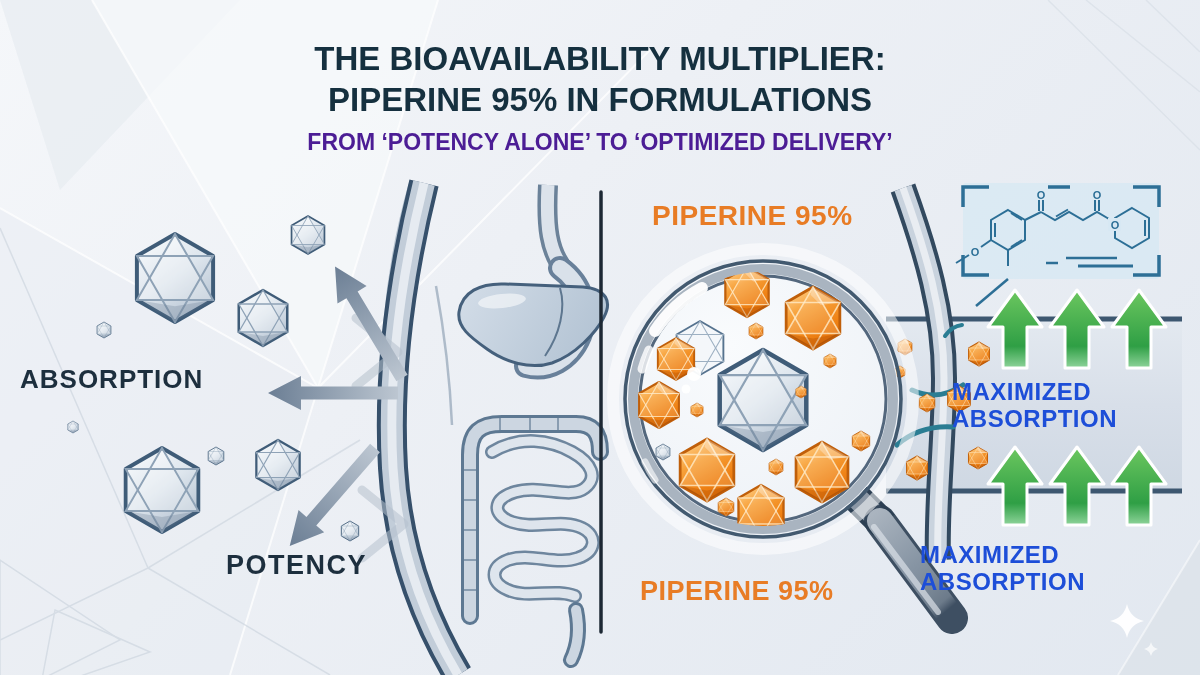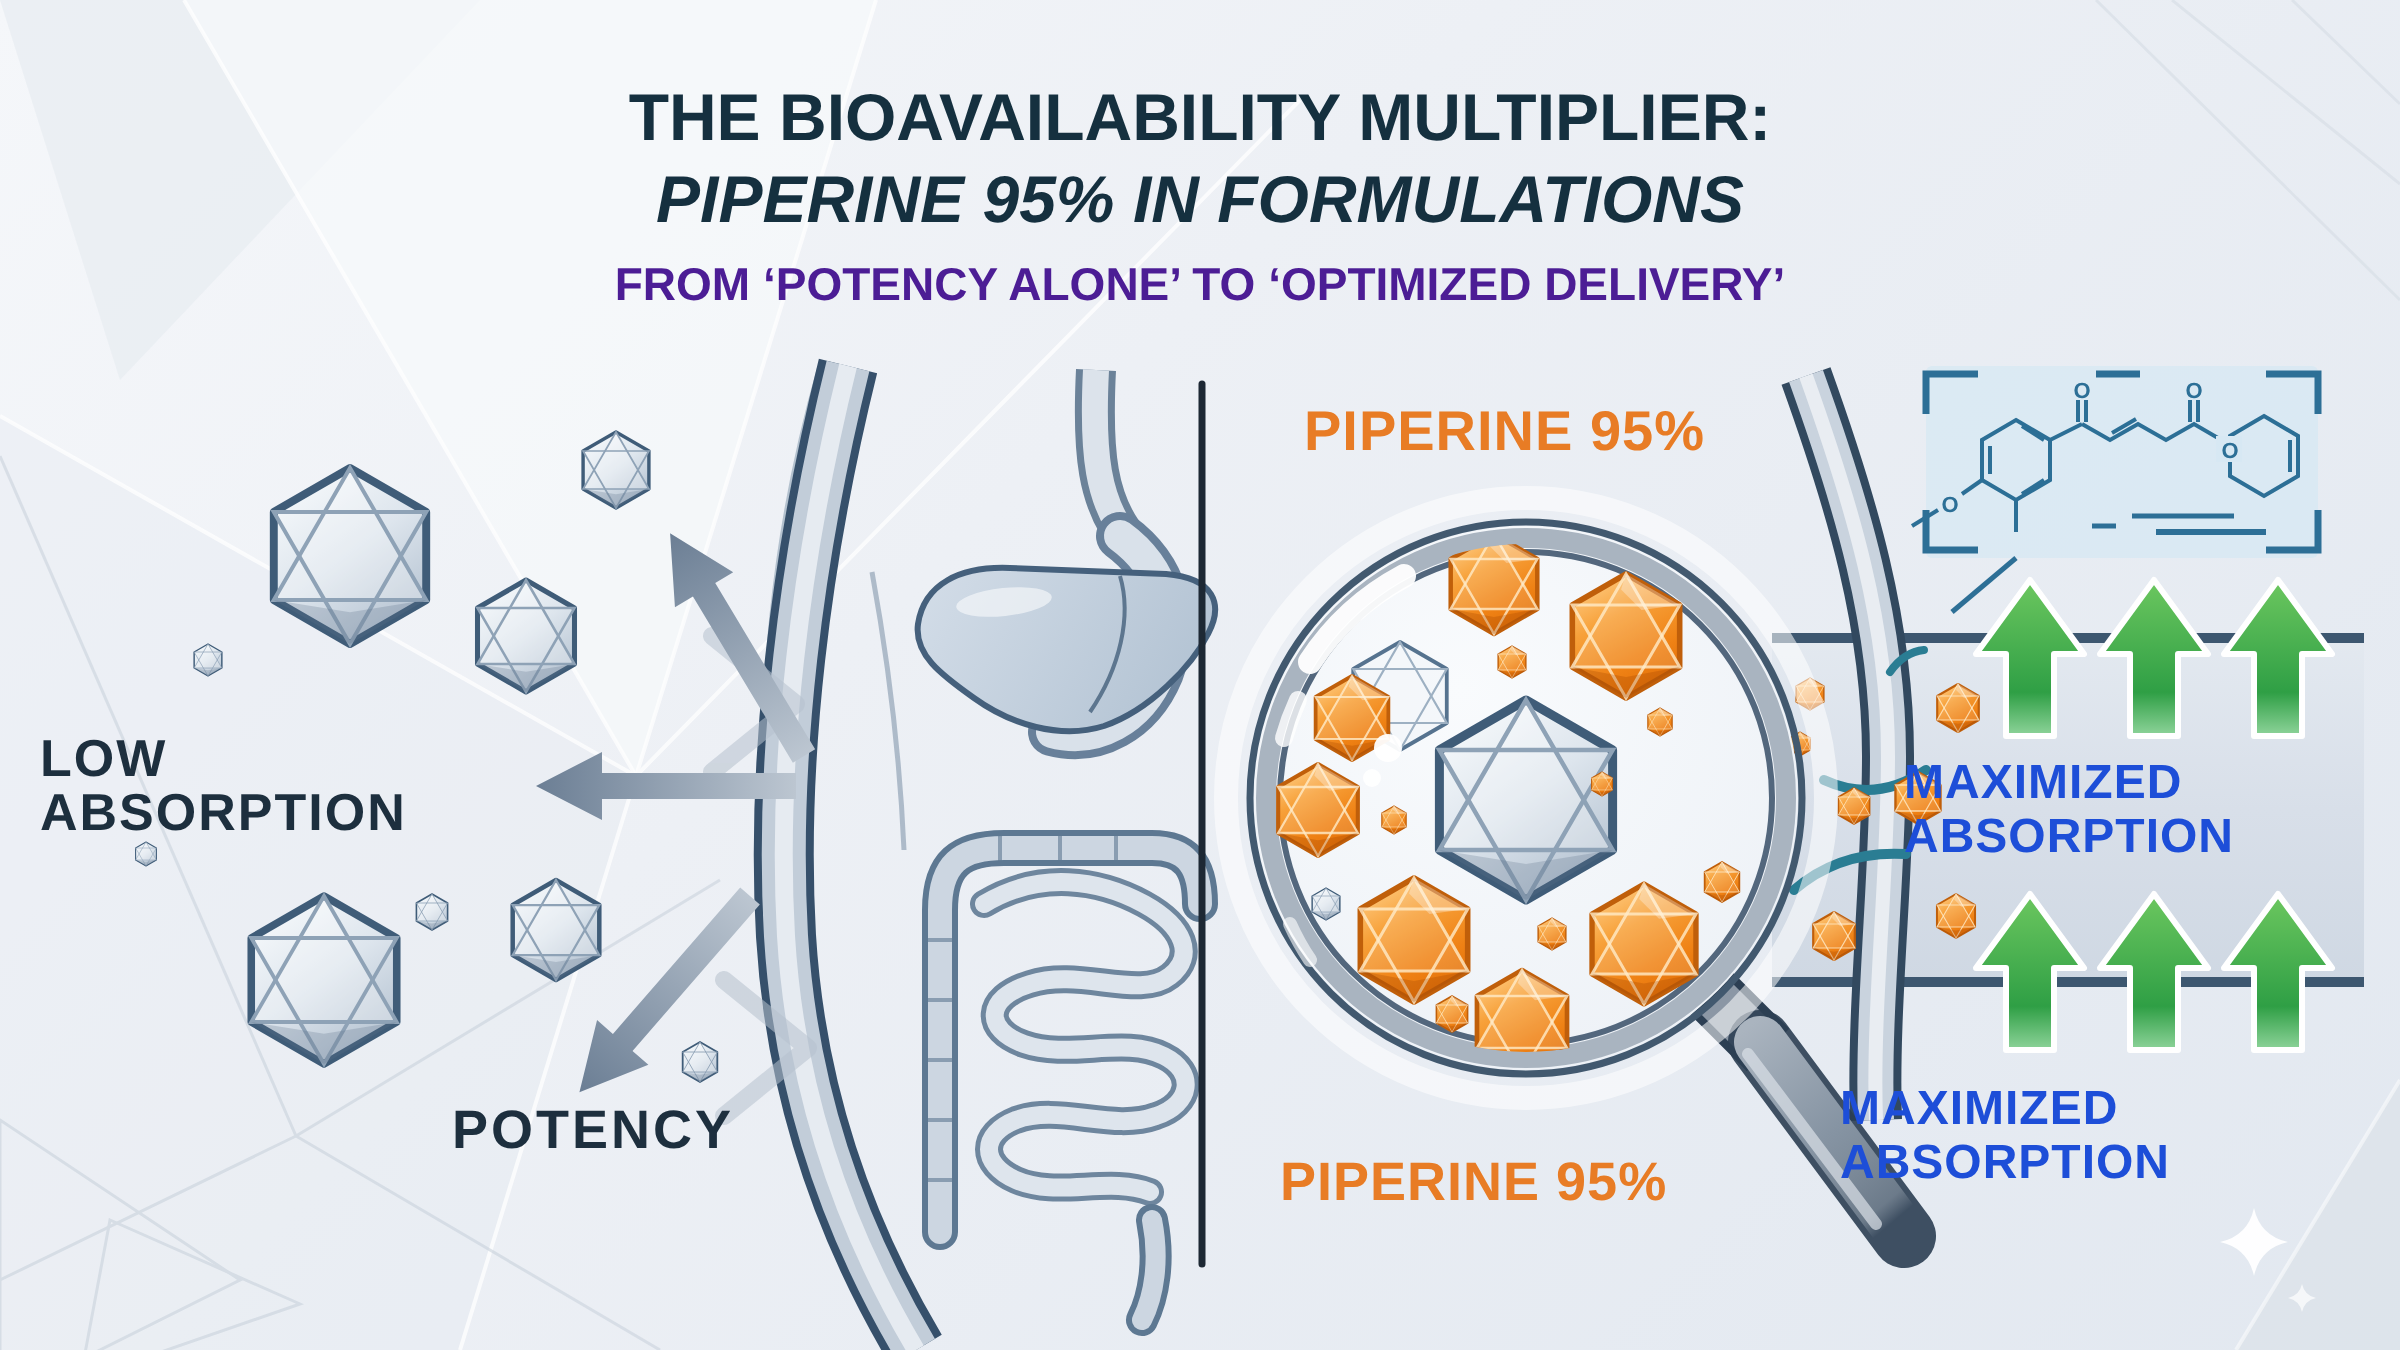--- a/index.html
+++ b/index.html
@@ -10,21 +10,21 @@
     position:relative;
   }
   .stage{position:absolute;inset:0;width:1200px;height:675px;}
   svg.art{position:absolute;left:0;top:0;}
   .lbl{position:absolute;font-weight:bold;text-align:left;line-height:1.05;}
   .title-line{
     position:absolute;left:0;right:0;text-align:center;
     font-weight:bold;color:#15303f;letter-spacing:0px;
   }
   #title1{top:40px;font-size:33px;}
-  #title2{top:81px;font-size:33px;font-style:italic;}
+  #title2{top:81px;font-size:33px;}
   #subtitle{top:129px;font-size:23px;color:#4c1d95;}
   .low-absorption{
     left:20px;top:366px;width:260px;font-size:26px;color:#1d2f3e;letter-spacing:1px;
   }
   .wasted{
     left:226px;top:551px;width:160px;font-size:27px;color:#1d2f3e;letter-spacing:1.5px;
   }
   .piperine{color:#e87c25;letter-spacing:.5px;white-space:nowrap;}
   .piperine-top{left:652px;top:201px;width:240px;font-size:28px;}
   .piperine-bottom{left:640px;top:577px;width:240px;font-size:27px;}
@@ -350,21 +350,20 @@
     <use href="#sparkle4" transform="translate(1127,621) scale(17)" opacity="0.95"></use>
     <use href="#sparkle4" transform="translate(1151,649) scale(7)" opacity="0.7"></use>
   </g>
 </svg>
 
 <div class="title-line" id="title1">THE BIOAVAILABILITY MULTIPLIER:</div>
 <div class="title-line" id="title2">PIPERINE 95% IN FORMULATIONS</div>
 <div class="title-line" id="subtitle">FROM ‘POTENCY ALONE’ TO ‘OPTIMIZED DELIVERY’</div>
 
 <div class="lbl low-absorption">
-  <div>LOW</div>
   <div>ABSORPTION</div>
 </div>
 
 <div class="lbl wasted">POTENCY</div>
 
 <div class="lbl piperine piperine-top">PIPERINE 95%</div>
 <div class="lbl piperine piperine-bottom">PIPERINE 95%</div>
 
 <div class="lbl maximized maximized-top">
   <div>MAXIMIZED</div>

